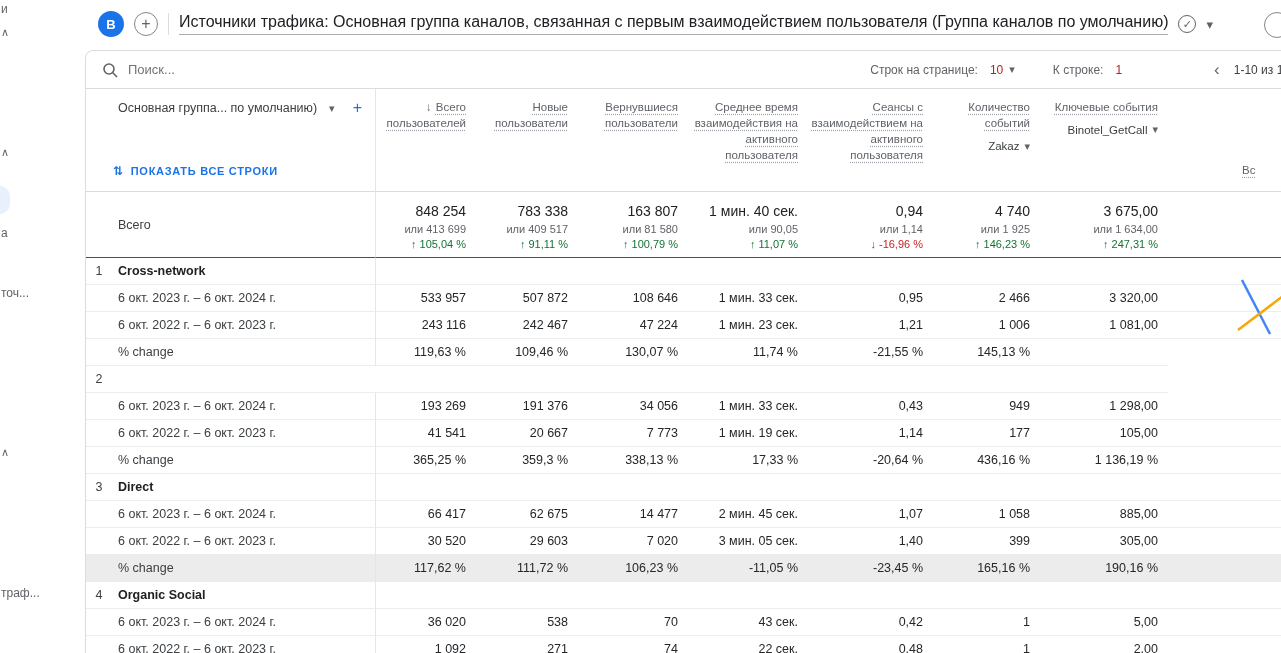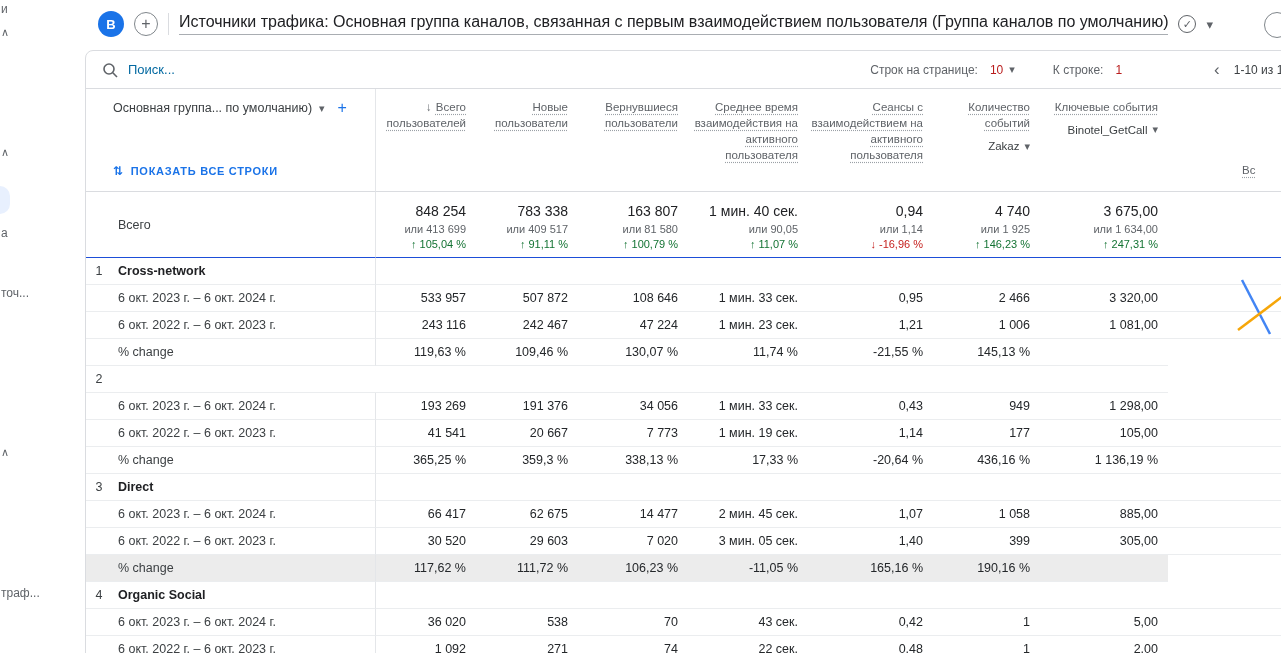--- a/index.html
+++ b/index.html
@@ -34,38 +34,38 @@
   .partial-circle { position: absolute; left: 1264px; top: 12px; width: 26px; height: 26px;
     border-radius: 50%; border: 1px solid #80868b; }
 
   
   .card { position: absolute; left: 85px; top: 50px; width: 1222px; min-height: 620px;
     background: #fff; border: 1px solid #dadce0; border-radius: 8px 8px 0 0; }
 
   
   .toolbar { height: 38px; display: flex; align-items: center; padding: 0 16px; border-bottom: 1px solid #dadce0; }
   .search { display: flex; align-items: center; gap: 10px; }
-  .ph { font-size: 13px; color: #0369a1; }
+  .ph { font-size: 13px; color: #737373; }
   .pager { margin-left: auto; display: flex; align-items: center; font-size: 12px; color: #5f6368; }
   .pager .pval { color: #b91c1c; margin-left: 12px; }
   .pager .caret { margin-left: 6px; }
   .pager .plabel.g2 { margin-left: 38px; }
   .pager .chev { margin-left: 92px; font-size: 17px; color: #5f6368; line-height: 1; }
   .pager .range { margin-left: 14px; color: #3c4043; }
 
   
   .row { display: grid; grid-template-columns: var(--cols); }
 
   
   .thead { min-height: 103px; }
   .thead > div { border-bottom: 1px solid #dadce0; }
   .dimcell { border-right: 1px solid #e4e6e9; }
   .dimhead { grid-column: 1 / 3; display: flex; flex-direction: column; justify-content: space-between;
     padding: 10px 8px 13px 27px; }
-  .dimtop { display: flex; align-items: center; gap: 7px; font-size: 12.5px; color: #3c4043; }
+  .dimtop { display: flex; align-items: center; gap: 12px; font-size: 12.5px; color: #3c4043; justify-content: center; }
   .plus { color: #1a73e8; font-size: 16px; font-weight: 500; margin-left: 6px; }
   .showall { display: flex; align-items: center; gap: 7px; color: #1a73e8; font-size: 11px;
     font-weight: bold; letter-spacing: 0.7px; }
   .updown { font-size: 12px; }
   .th { font-size: 11.5px; color: #5f6368; text-align: right; padding: 10px 10px 0 2px; line-height: 1.4; }
   .th .th-label { text-decoration: underline dotted; text-decoration-color: #9aa0a6; text-underline-offset: 3px; }
   .th .sort { margin-right: 4px; color: #5f6368; text-decoration: none; display: inline-block; }
   .th .sub { margin-top: 7px; color: #3c4043; display: flex; justify-content: flex-end; align-items: center; gap: 5px; font-size: 11.5px; }
   .th.cut { display: flex; align-items: flex-end; justify-content: flex-start; text-align: left;
     padding: 0 0 13px 74px; }
@@ -350,20 +350,21 @@
         <div class="val">305,00</div>
         <div class="val"></div>
       </div>
       <div class="row data hl">
         <div class="cell-num"></div>
         <div class="cell-dim dimcell">% change</div>
         <div class="val">117,62 %</div>
         <div class="val">111,72 %</div>
         <div class="val">106,23 %</div>
         <div class="val">-11,05 %</div>
+        <div class="val">-23,45 %</div>
         <div class="val">165,16 %</div>
         <div class="val">190,16 %</div>
         <div class="val"></div>
       </div>
       <div class="row group">
         <div class="cell-num">4</div>
         <div class="cell-dim dimcell">Organic Social</div>
         <div class="val"></div>
         <div class="val"></div>
         <div class="val"></div>

